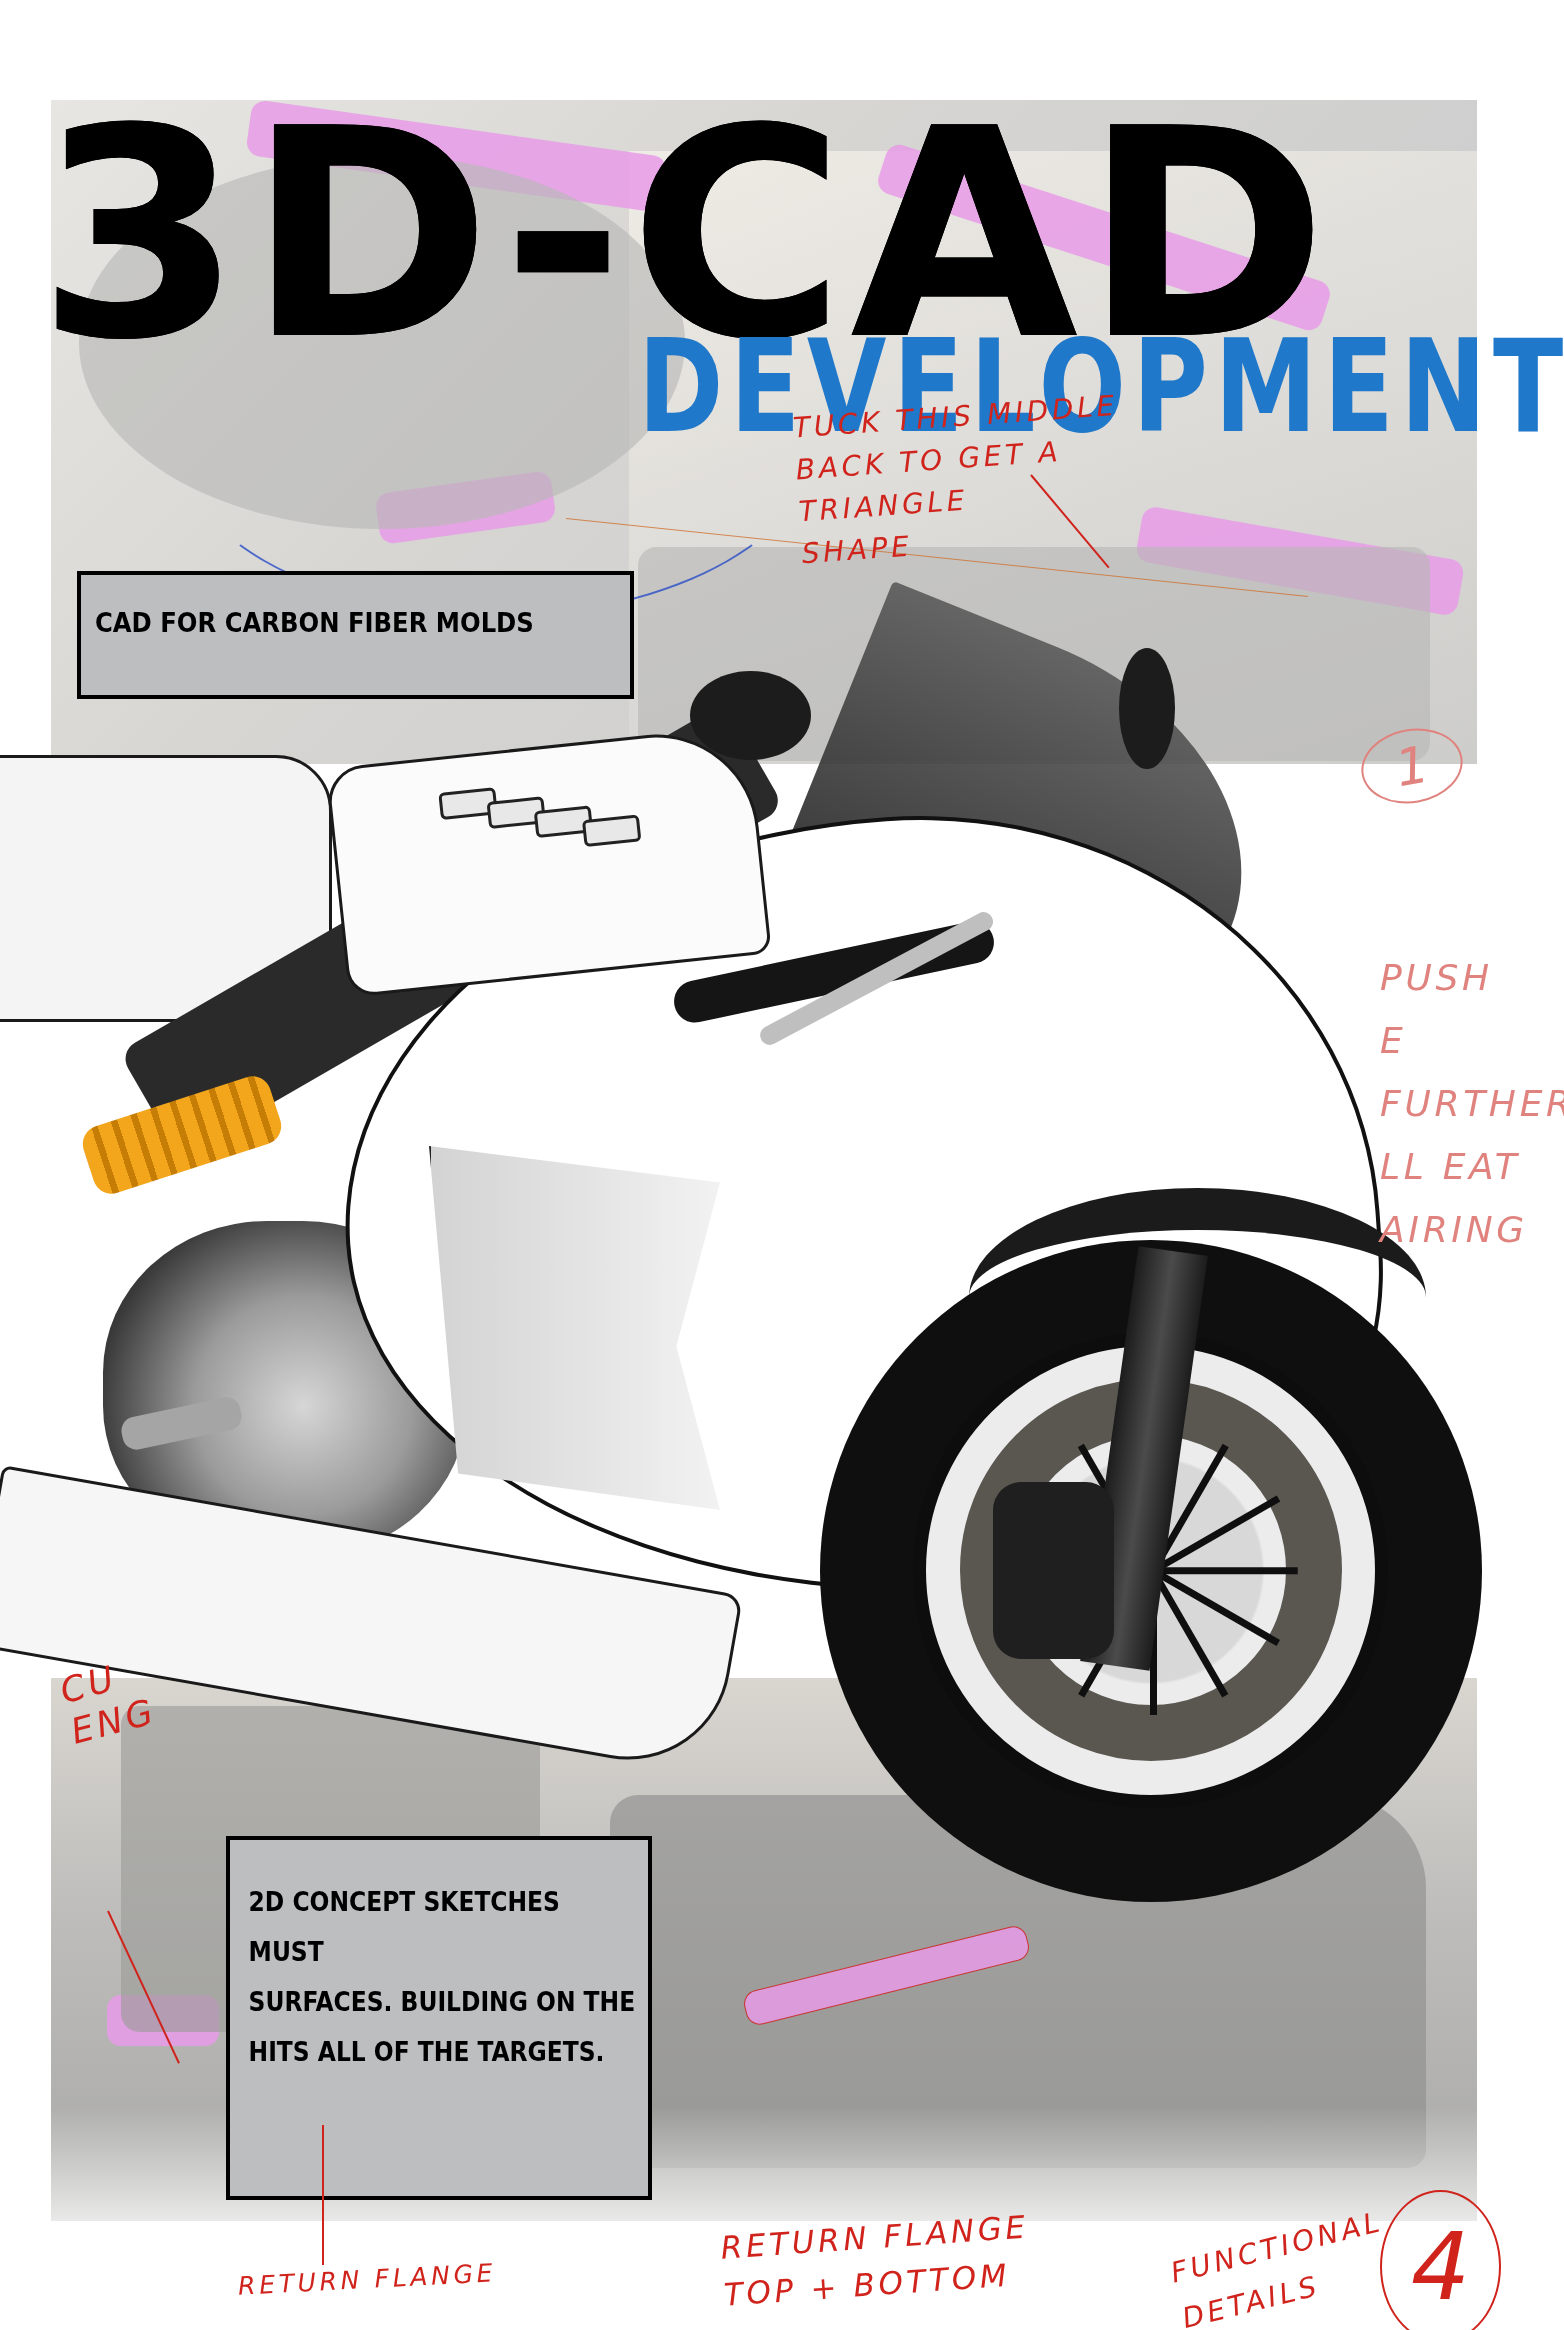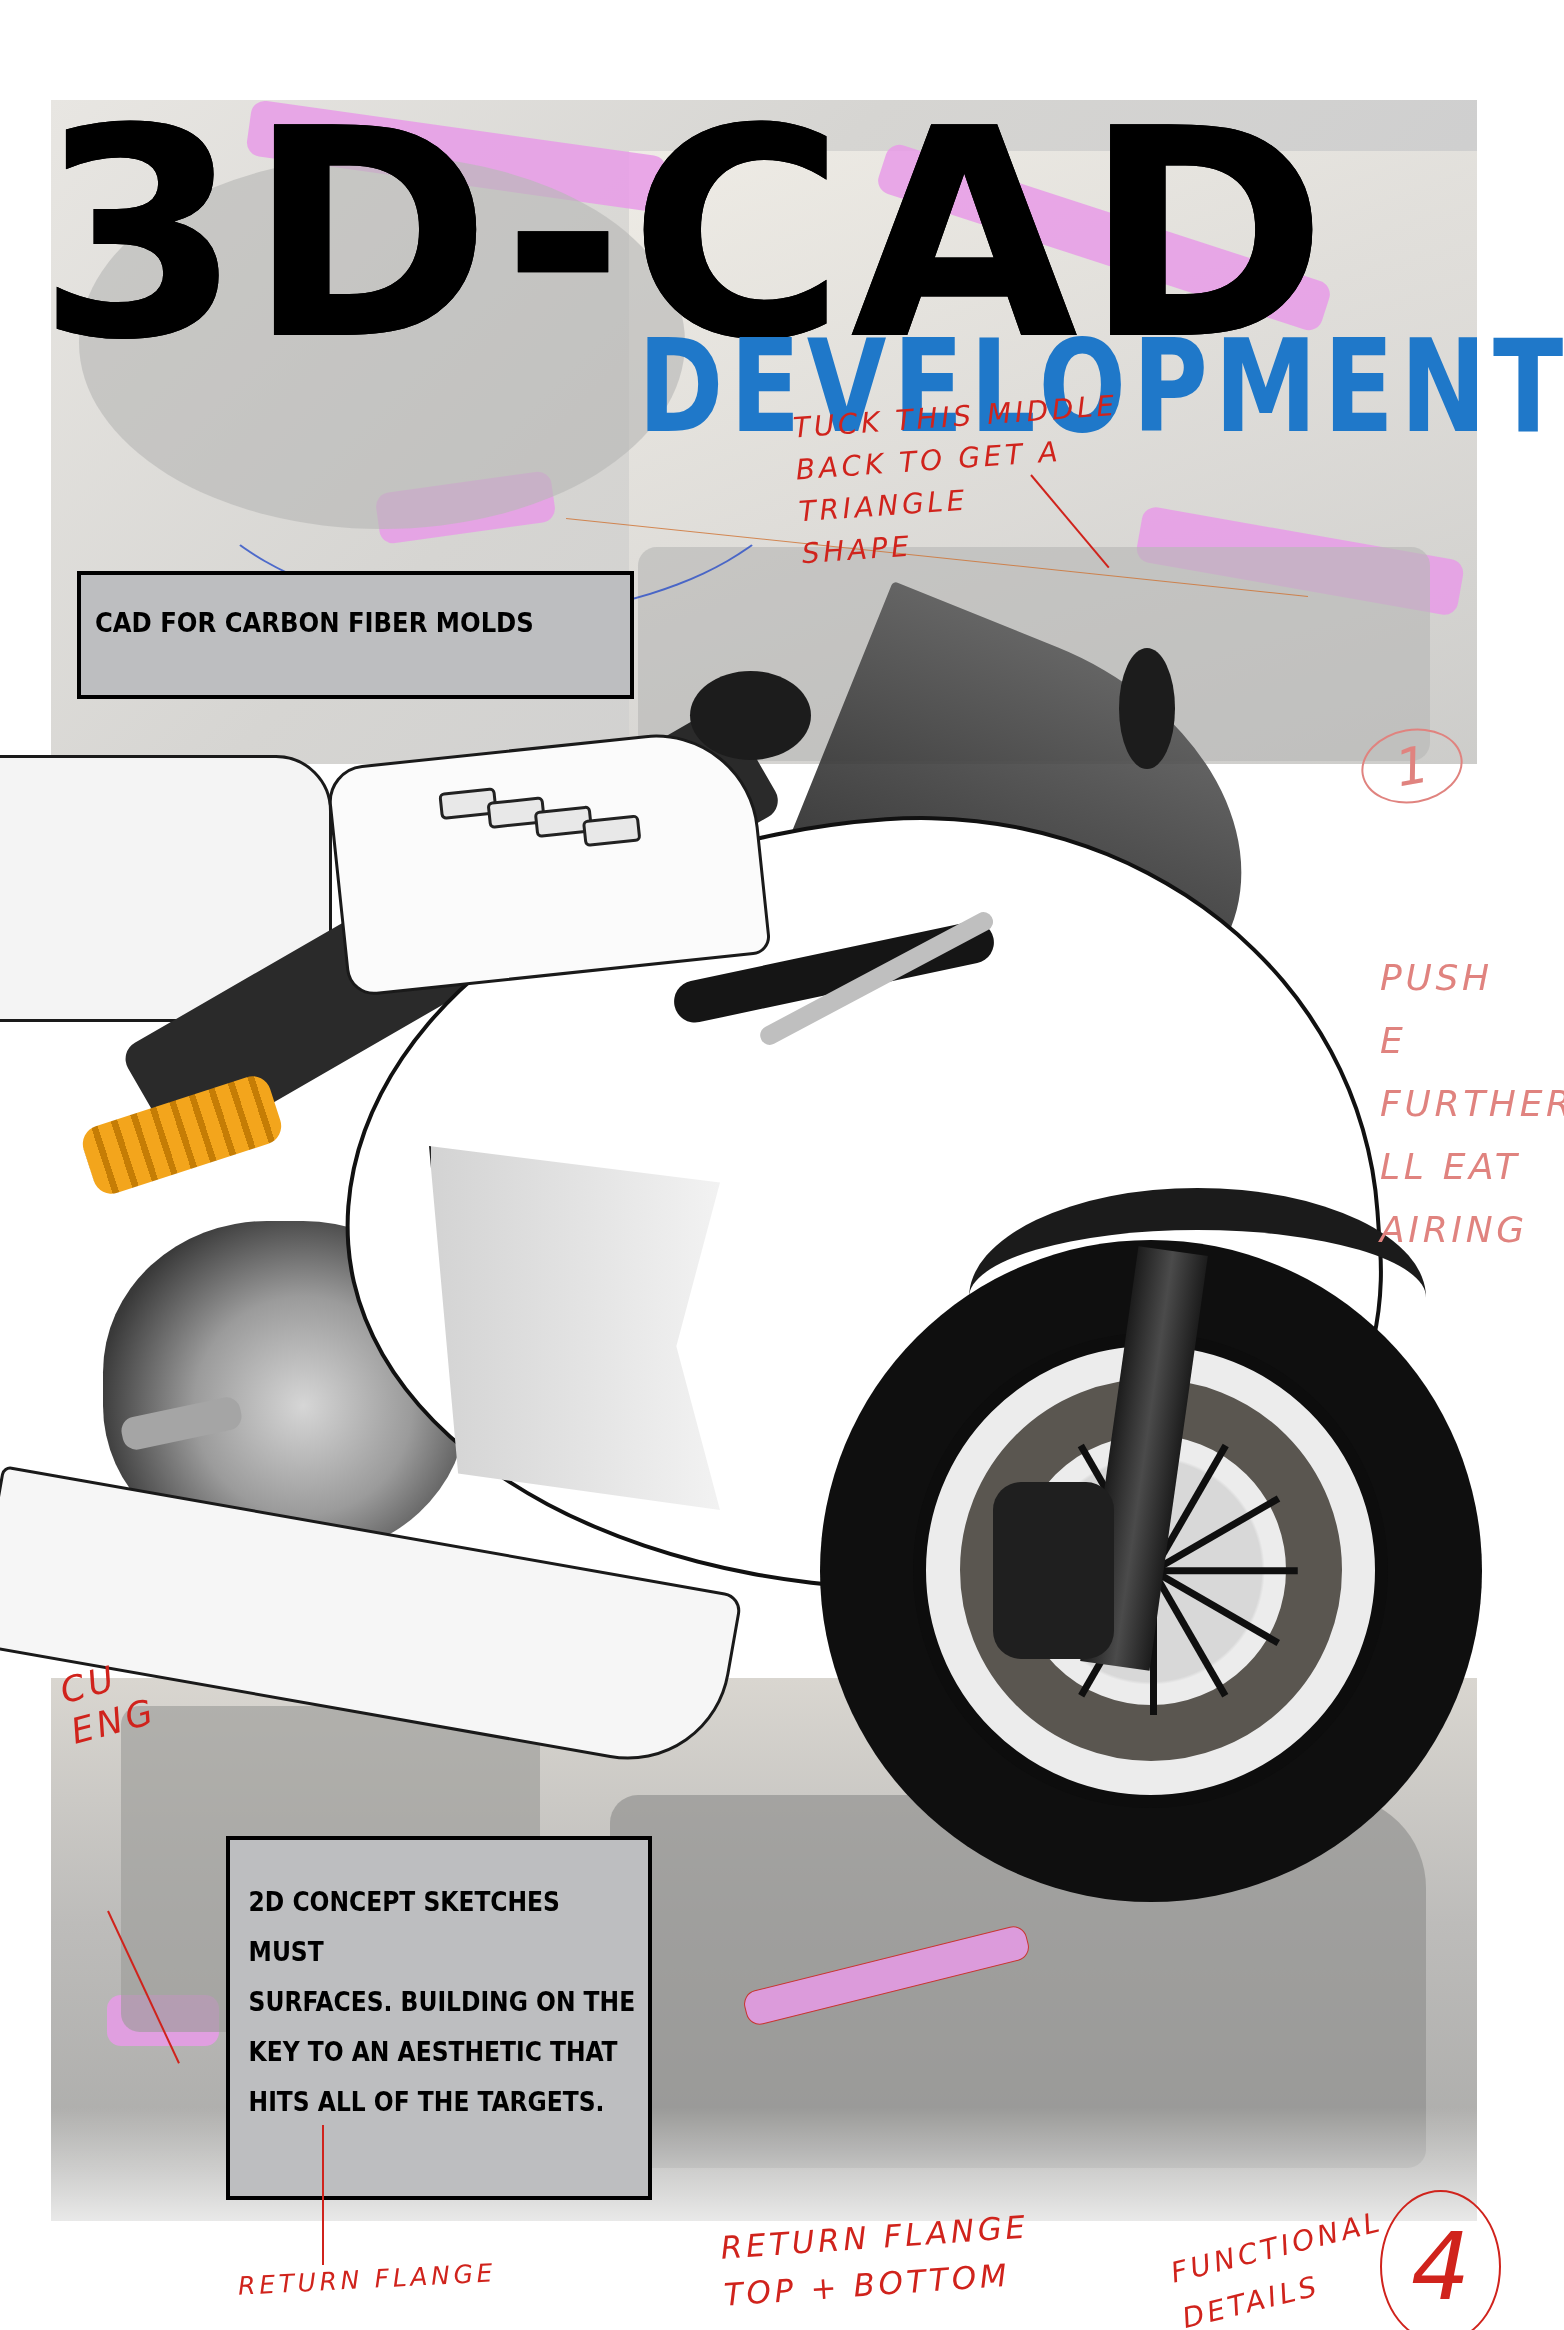--- a/index.html
+++ b/index.html
@@ -236,21 +236,20 @@
 <div class="layer title-main">3D-CAD</div>
 <div class="layer title-sub">DEVELOPMENT</div>
 
 <div class="textbox textbox-1">
   <div>CAD FOR CARBON FIBER MOLDS</div>
 </div>
 
 <div class="textbox textbox-2">
   <div>2D CONCEPT SKETCHES MUST</div>
   <div>SURFACES. BUILDING ON THE</div>
-  <div>KEY TO AN AESTHETIC THAT</div>
   <div>HITS ALL OF THE TARGETS.</div>
 </div>
 
 <div class="note note-tuck">TUCK THIS MIDDLE
 BACK TO GET A
 TRIANGLE
 SHAPE</div>
 <div class="note faint note-push">PUSH
 E
 FURTHER

